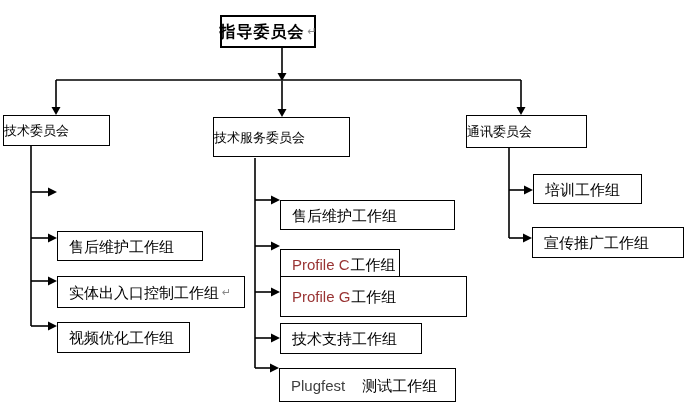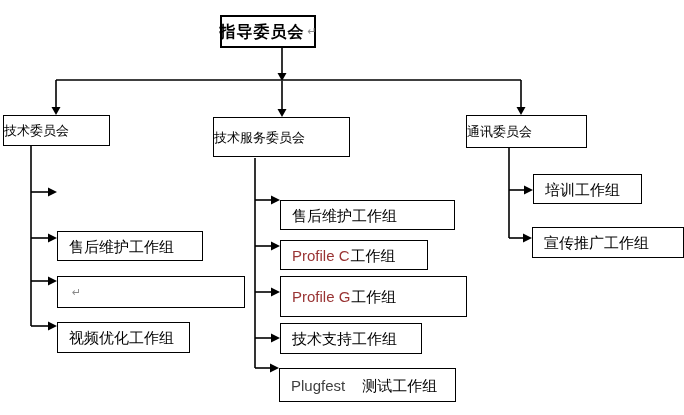--- a/index.html
+++ b/index.html
@@ -105,30 +105,31 @@
     <span>技术服务委员会</span>
   </div>
   <div class="node committee" style="left:466px;top:115px;width:121px;height:33px">
     <span>通讯委员会</span>
   </div>
 
   <div class="node" style="left:57px;top:231px;width:146px;height:30px">
     <span>售后维护工作组</span>
   </div>
   <div class="node" style="left:57px;top:276px;width:188px;height:32px">
+    <span>实体出入口控制工作组</span>
       <span class="mark" style="color: rgb(138, 138, 138);">↵</span>
   </div>
   <div class="node" style="left:57px;top:322px;width:133px;height:31px">
     <span>视频优化工作组</span>
   </div>
 
   <div class="node" style="left:280px;top:200px;width:175px;height:30px">
     <span>售后维护工作组</span>
   </div>
-  <div class="node" style="left:280px;top:240px;width:148px;height:30px">
+  <div class="node" style="left:280px;top:249px;width:120px;height:30px">
     <span class="latin-accent" style="color: rgb(153, 51, 51);">Profile C</span>
       <span> 工作组</span>
   </div>
   <div class="node" style="left:280px;top:276px;width:187px;height:41px">
     <span class="latin-accent" style="color: rgb(153, 51, 51);">Profile G</span>
       <span> 工作组</span>
   </div>
   <div class="node" style="left:280px;top:323px;width:142px;height:31px">
     <span>技术支持工作组</span>
   </div>

